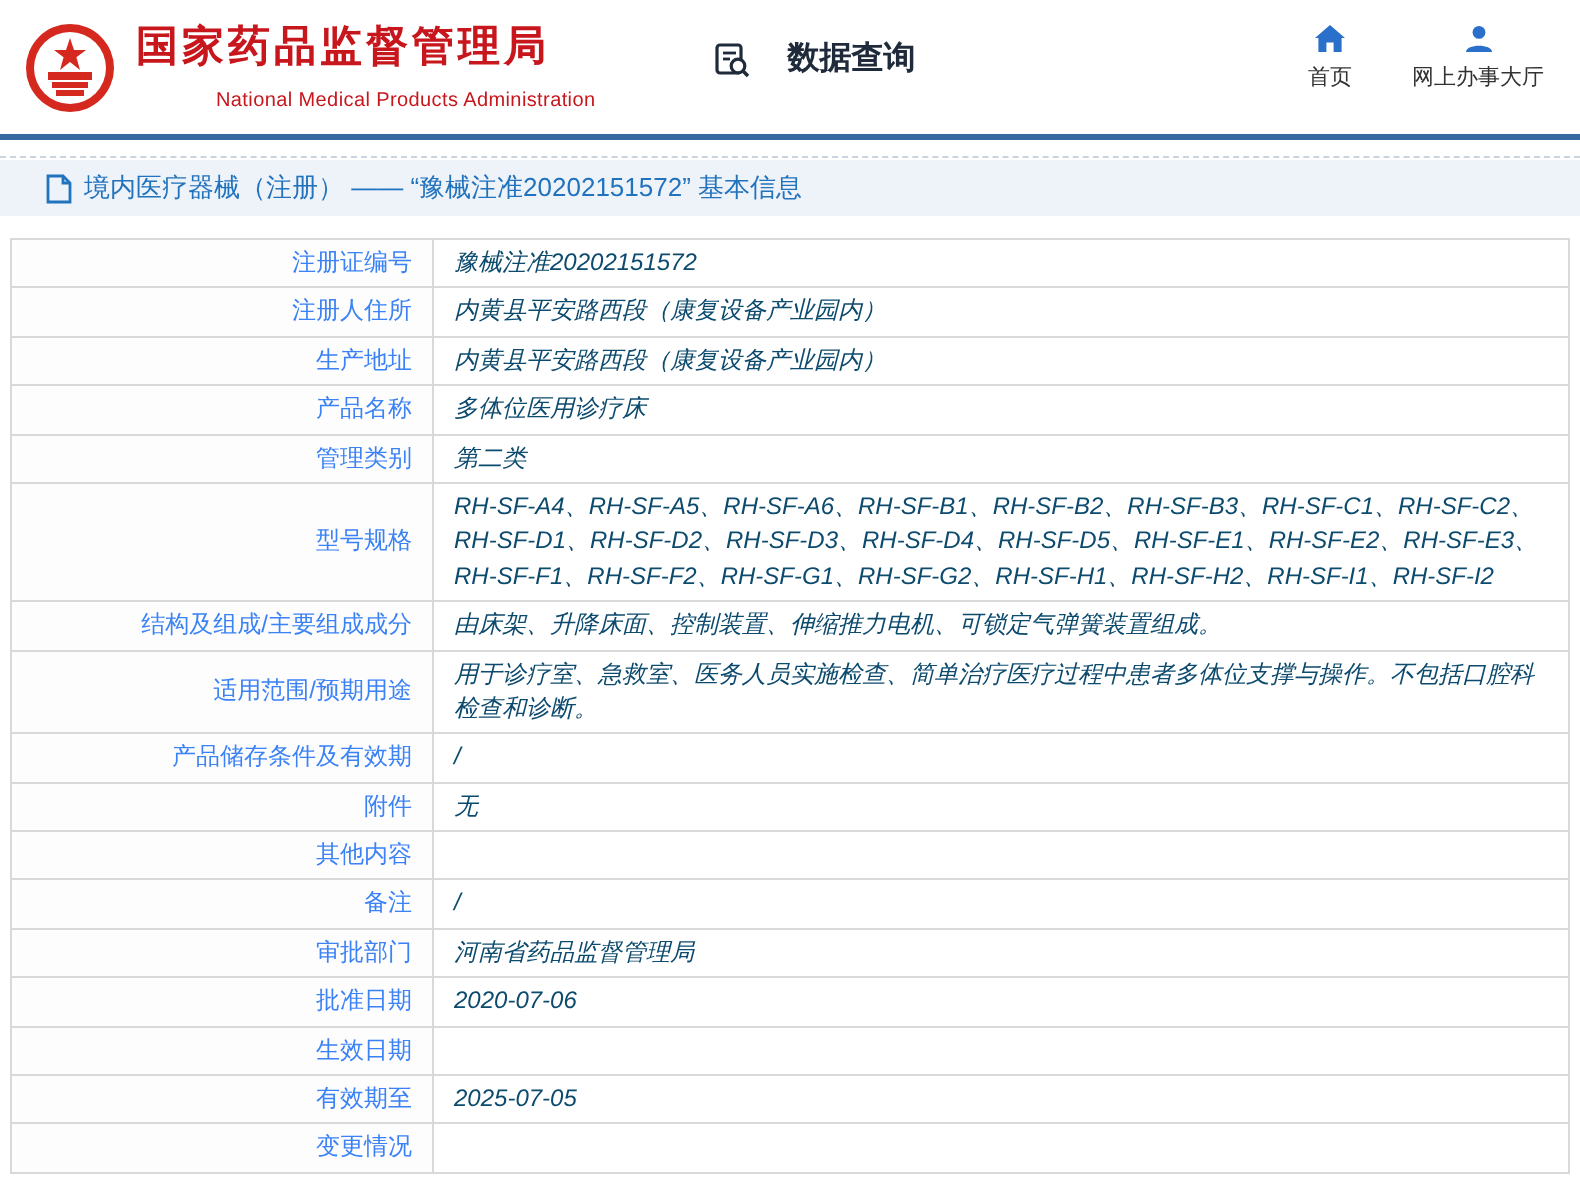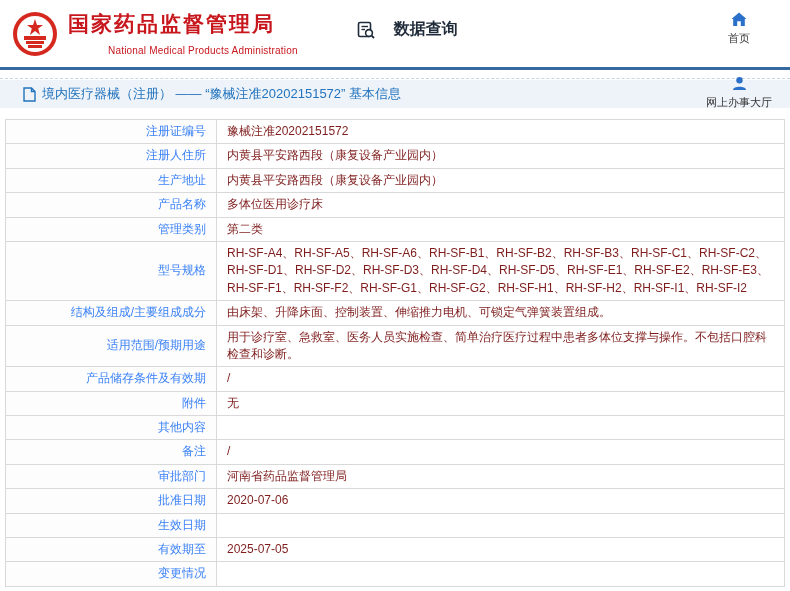--- a/index.html
+++ b/index.html
@@ -17,21 +17,21 @@
   .logo { width:46px; height:46px; flex:0 0 46px; }
   .agency { margin-left:10px; }
   .agency-cn {
     font-size:21px; font-weight:bold; color:#c8161d; letter-spacing:2px; line-height:1.2;
   }
   .agency-en { font-size:10px; color:#c8161d; margin-top:8px; letter-spacing:0.2px;padding-left:40px; }
   .section {
     margin-left:58px; display:flex; align-items:center; gap:18px;
     font-size:16px; font-weight:bold; color:#1f2b3a; align-self:center; margin-top:-8px;
   }
-  .nav { position:absolute; right:18px; top:12px; display:flex; gap:30px;flex-direction:column; }
+  .nav { position:absolute; right:18px; top:12px; display:flex; gap:30px; }
   .nav-item {
     display:flex; flex-direction:column; align-items:center; gap:4px;
     font-size:11px; color:#333; cursor:pointer;
   }
   .nav-item svg { display:block; }
   
   .blue-line { height:3px; background:#35699f; }
   .dash-gap { height:9px; border-bottom:1px dashed #c9d4df; }
   
   .breadcrumb {
@@ -42,21 +42,21 @@
   
   .table-wrap { margin:11px 5px 0 5px; }
   table { width:100%; border-collapse:collapse; table-layout:fixed; font-size:12px; }
   td {
     border:1px solid #d9d9d9; padding:3px 10px; height:23px;
     line-height:1.45; vertical-align:middle; word-break:break-all;
   }
   td.label {
     width:211px; text-align:right; color:#3b82f6; background:#fdfdfd;
   }
-  td.value { color:#7f1d1d; }
+  td.value { color:#0c4a6e;font-style:italic; }
 </style>
 </head>
 <body>
 
 <div class="header">
   <svg class="logo" viewBox="0 0 46 46">
     <circle cx="23" cy="23" r="22" fill="#d5281e"></circle>
     <circle cx="23" cy="23" r="18" fill="#fff"></circle>
     <polygon points="23,8 25,14 31,14 26.2,17.6 28,24 23,20 18,24 19.8,17.6 15,14 21,14" fill="#d5281e"></polygon>
     <rect x="12" y="25" width="22" height="4" fill="#d5281e"></rect>

